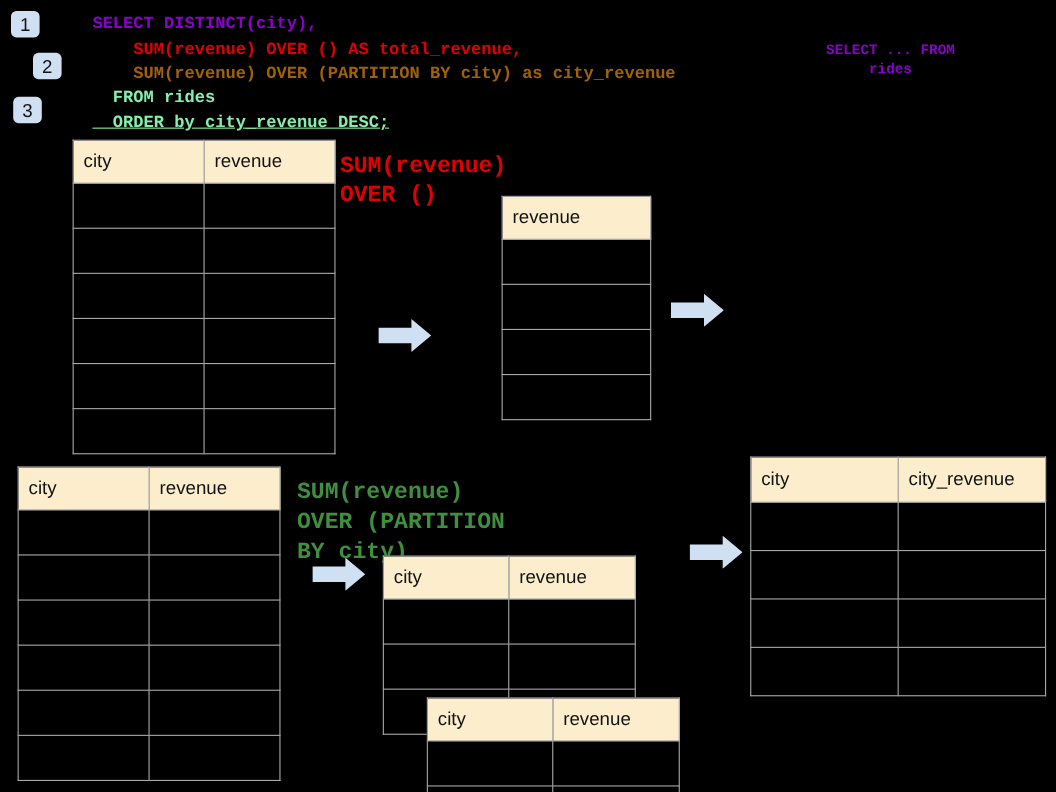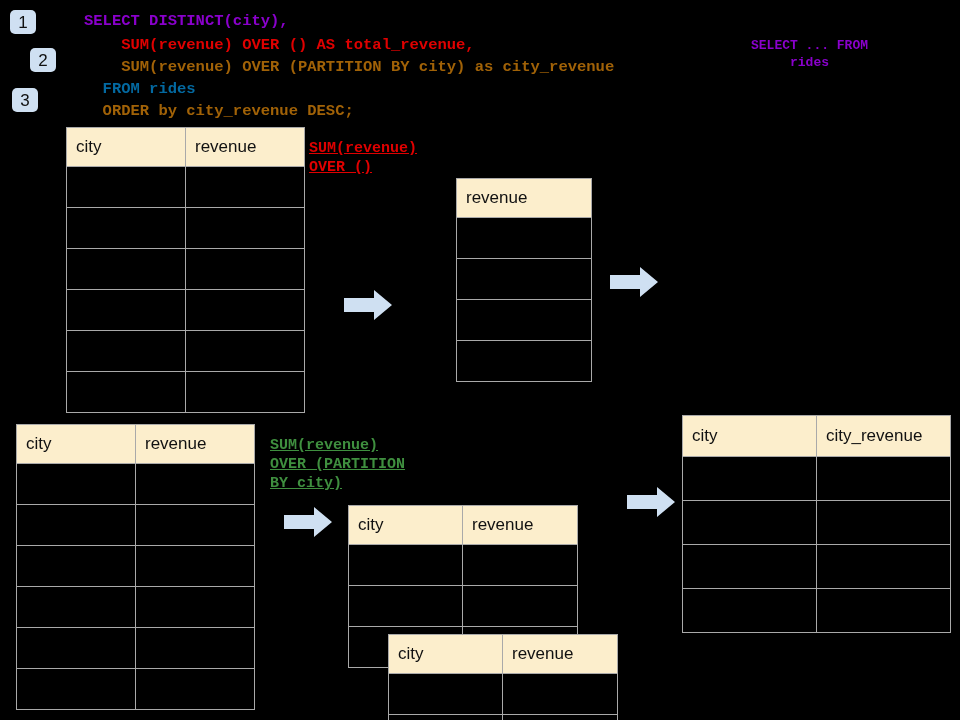--- a/index.html
+++ b/index.html
@@ -35,21 +35,21 @@
   
   .code {
     position: absolute;
     font-family: "Liberation Mono", monospace;
     font-weight: bold;
     white-space: pre;
     line-height: 1.28;
     letter-spacing: 0px;
   }
   .code.sql       { font-size: 15.5px; }
-  .code.annot     { font-size: 15px; text-decoration: underline; }
+  .code.annot     { font-size: 21px; }
   .code.side      { font-size: 13px; }
 
   
   .tbl {
     position: absolute;
     border-collapse: collapse;
     table-layout: fixed;
     background: #000000;
   }
   .tbl td {
@@ -81,22 +81,22 @@
 
 <div id="canvas">
 
   <div class="badge" style="left:10px; top:10px;">1</div>
   <div class="badge" style="left:30px; top:48px;">2</div>
   <div class="badge" style="left:12px; top:88px;">3</div>
 
   <div class="code sql" style="left:84px; top:36px; color:#e00000;">    SUM(revenue) OVER () AS total_revenue,</div>
   <div class="code sql" style="left:84px; top:12px; color:#8a00cc;">SELECT DISTINCT(city),</div>
   <div class="code sql" style="left:84px; top:58px; color:#a16207;">    SUM(revenue) OVER (PARTITION BY city) as city_revenue</div>
-  <div class="code sql" style="left:84px; top:80px; color:#0369a1;">  FROM rides</div>
-  <div class="code sql" style="left:84px; top:102px; color:#a16207;">  ORDER by city_revenue DESC;</div>
+  <div class="code sql" style="left:84px; top:80px; color:#86efac;">  FROM rides</div>
+  <div class="code sql" style="left:84px; top:102px; color:#86efac;text-decoration:underline;">  ORDER by city_revenue DESC;</div>
 
   <div class="code side" style="left:751px; top:38px; color:#8a00cc;text-align:center;">SELECT ... FROM
 rides</div>
 
   <div class="code annot" style="left:309px; top:139px; color:#e00000;">SUM(revenue)
 OVER ()</div>
 
   <div class="code annot" style="left:270px; top:436px; color:#3f8f3f;">SUM(revenue)
 OVER (PARTITION
 BY city)</div>

